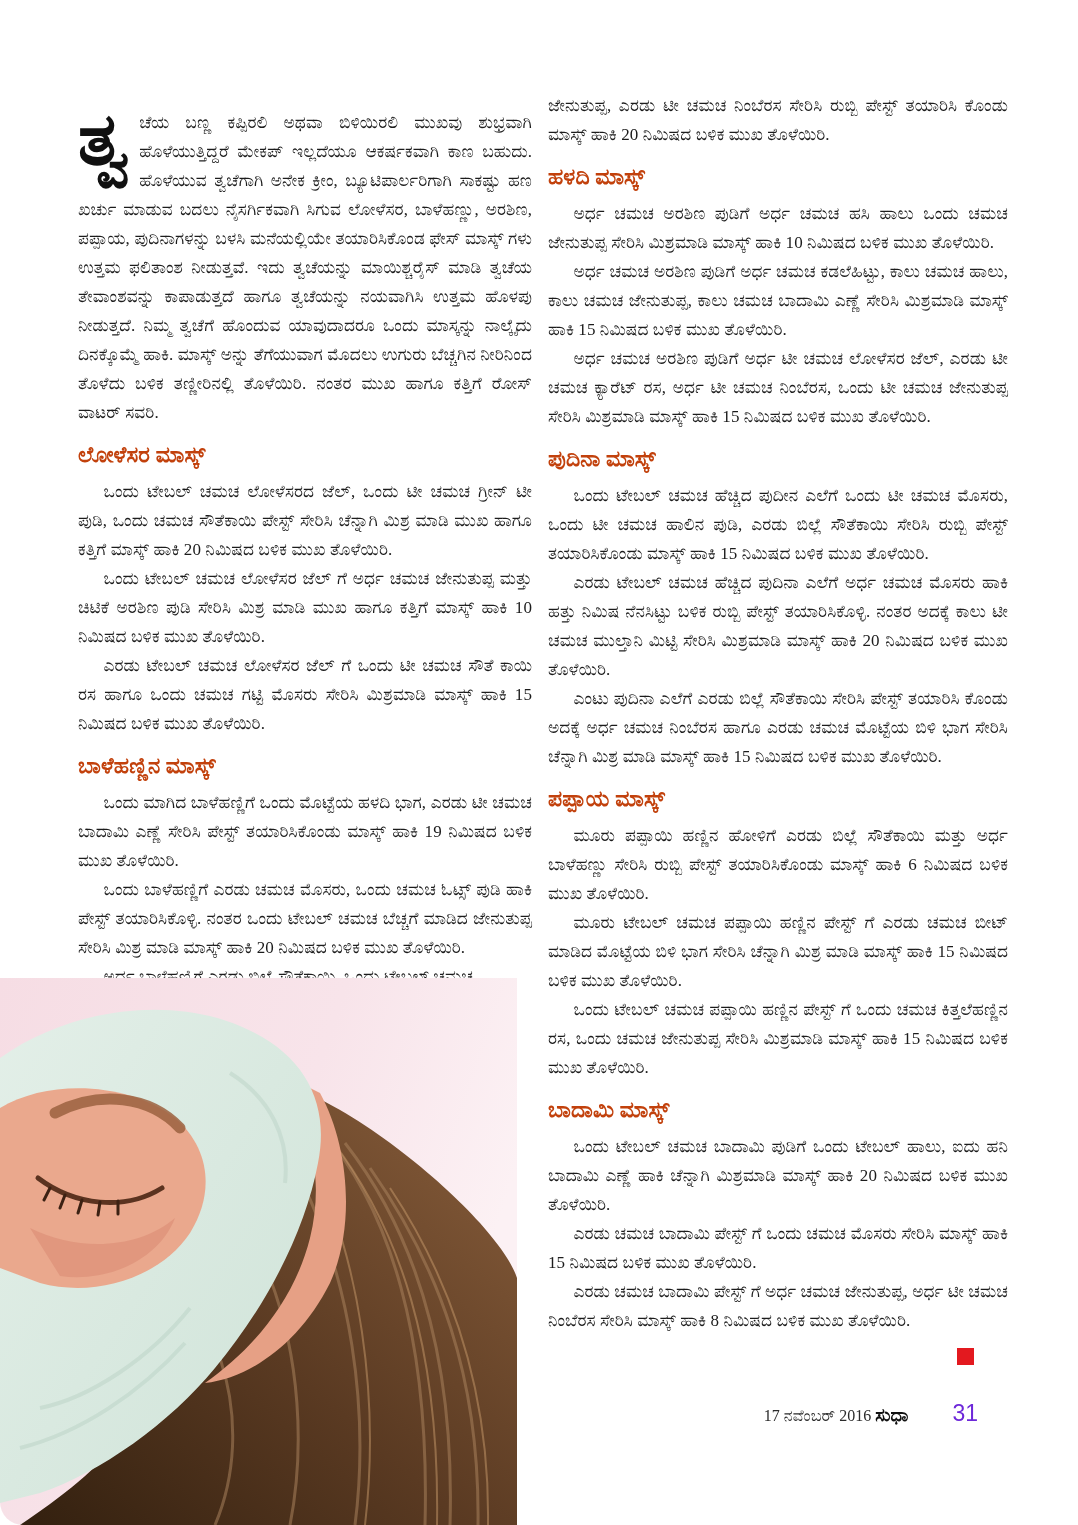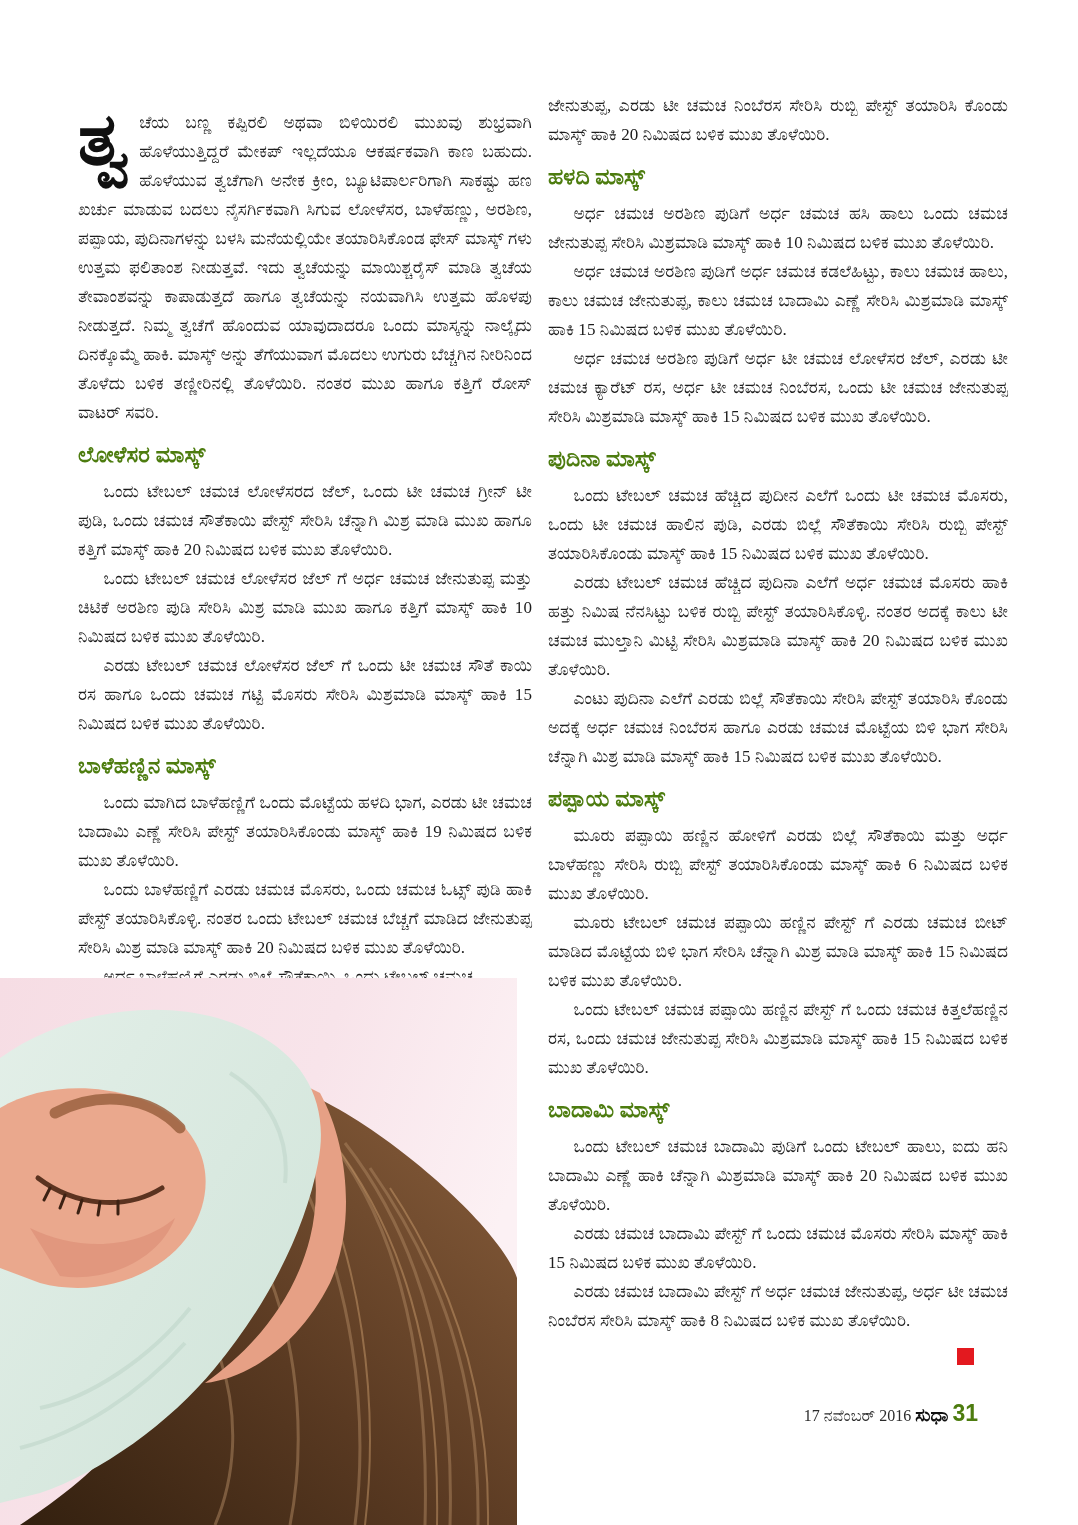--- a/index.html
+++ b/index.html
@@ -3,20 +3,21 @@
 <meta charset="utf-8">
 <style>
   html,body{margin:0;padding:0;background:#ffffff;}
   .page{
     position:relative;
     width:1078px;height:1525px;
     background:#ffffff;
     overflow:hidden;
     font-family:"Liberation Serif", serif;
     color:#1c1c1c;
+    border-radius:23px;
   }
   .col{
     position:absolute;
     text-align:justify;
     font-size:17px;
     line-height:29px;
     letter-spacing:0.1px;
   }
   .col-left{left:78px;top:108px;width:454px;}
   .col-right{left:548px;top:91px;width:460px;}
@@ -30,21 +31,21 @@
     line-height:56px;
     padding:4px 10px 0 0;
     font-weight:bold;
     color:#111;
   }
   h2.mask-heading{
     font-size:22px;
     line-height:26px;
     font-weight:bold;
     margin:15px 0 9px 0;
-    color:#4d7c0f;
+    color:#c2410c;
     text-align:left;
     text-indent:0;
   }
   .photo{
     position:absolute;
     left:0;top:978px;
     width:517px;height:547px;
   }
   .photo svg{display:block;}
   .end-mark{
@@ -54,21 +55,21 @@
   }
   .footer{
     position:absolute;
     right:100px;top:1400px;
     font-size:16px;
     color:#2b2b2b;
     white-space:nowrap;
     text-align:right;
   }
   .footer .mag{font-weight:bold;font-size:18px;color:#111;text-align:right;}
-  .footer .pgnum{font-weight:bold;font-size:23px;color:#4d7c0f;font-family:"Liberation Sans",sans-serif;}
+  .footer .pgnum{font-weight:normal;font-size:23px;color:#6d28d9;font-family:"Liberation Sans",sans-serif;margin-left:40px;}
 </style>
 </head>
 <body>
 
 <div class="page">
 
   <div class="col col-left">
     <p class="intro"><span class="dropcap">ತ್ವ</span><span>ಚೆಯ ಬಣ್ಣ ಕಪ್ಪಿರಲಿ ಅಥವಾ ಬಿಳಿಯಿರಲಿ ಮುಖವು ಶುಭ್ರವಾಗಿ ಹೊಳೆಯುತ್ತಿದ್ದರೆ ಮೇಕಪ್ ಇಲ್ಲದೆಯೂ ಆಕರ್ಷಕವಾಗಿ ಕಾಣ ಬಹುದು. ಹೊಳೆಯುವ ತ್ವಚೆಗಾಗಿ ಅನೇಕ ಕ್ರೀಂ, ಬ್ಯೂಟಿಪಾರ್ಲರಿಗಾಗಿ ಸಾಕಷ್ಟು ಹಣ ಖರ್ಚು ಮಾಡುವ ಬದಲು ನೈಸರ್ಗಿಕವಾಗಿ ಸಿಗುವ ಲೋಳೆಸರ, ಬಾಳೆಹಣ್ಣು, ಅರಶಿಣ, ಪಪ್ಪಾಯ, ಪುದಿನಾಗಳನ್ನು ಬಳಸಿ ಮನೆಯಲ್ಲಿಯೇ ತಯಾರಿಸಿಕೊಂಡ ಫೇಸ್ ಮಾಸ್ಕ್ ಗಳು ಉತ್ತಮ ಫಲಿತಾಂಶ ನೀಡುತ್ತವೆ. ಇದು ತ್ವಚೆಯನ್ನು ಮಾಯಿಶ್ಚರೈಸ್ ಮಾಡಿ ತ್ವಚೆಯ ತೇವಾಂಶವನ್ನು ಕಾಪಾಡುತ್ತದೆ ಹಾಗೂ ತ್ವಚೆಯನ್ನು ನಯವಾಗಿಸಿ ಉತ್ತಮ ಹೊಳಪು ನೀಡುತ್ತದೆ. ನಿಮ್ಮ ತ್ವಚೆಗೆ ಹೊಂದುವ ಯಾವುದಾದರೂ ಒಂದು ಮಾಸ್ಕನ್ನು ನಾಲ್ಕೈದು ದಿನಕ್ಕೊಮ್ಮೆ ಹಾಕಿ. ಮಾಸ್ಕ್ ಅನ್ನು ತೆಗೆಯುವಾಗ ಮೊದಲು ಉಗುರು ಬೆಚ್ಚಗಿನ ನೀರಿನಿಂದ ತೊಳೆದು ಬಳಿಕ ತಣ್ಣೀರಿನಲ್ಲಿ ತೊಳೆಯಿರಿ. ನಂತರ ಮುಖ ಹಾಗೂ ಕತ್ತಿಗೆ ರೋಸ್ ವಾಟರ್ ಸವರಿ.</span></p>
 
     <h2 class="mask-heading">ಲೋಳೆಸರ ಮಾಸ್ಕ್</h2>

